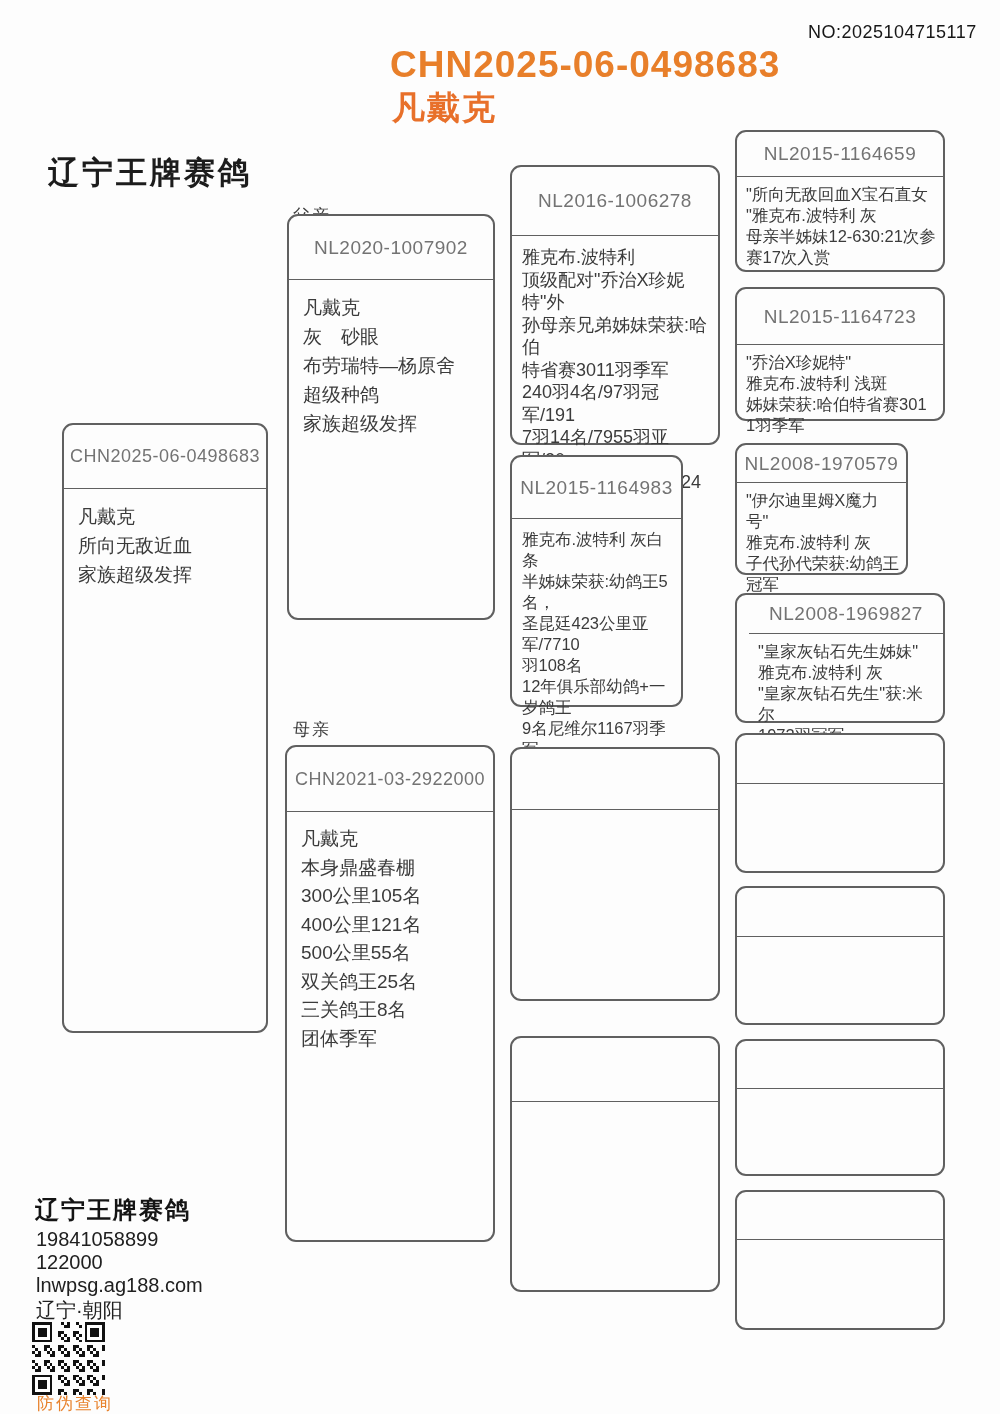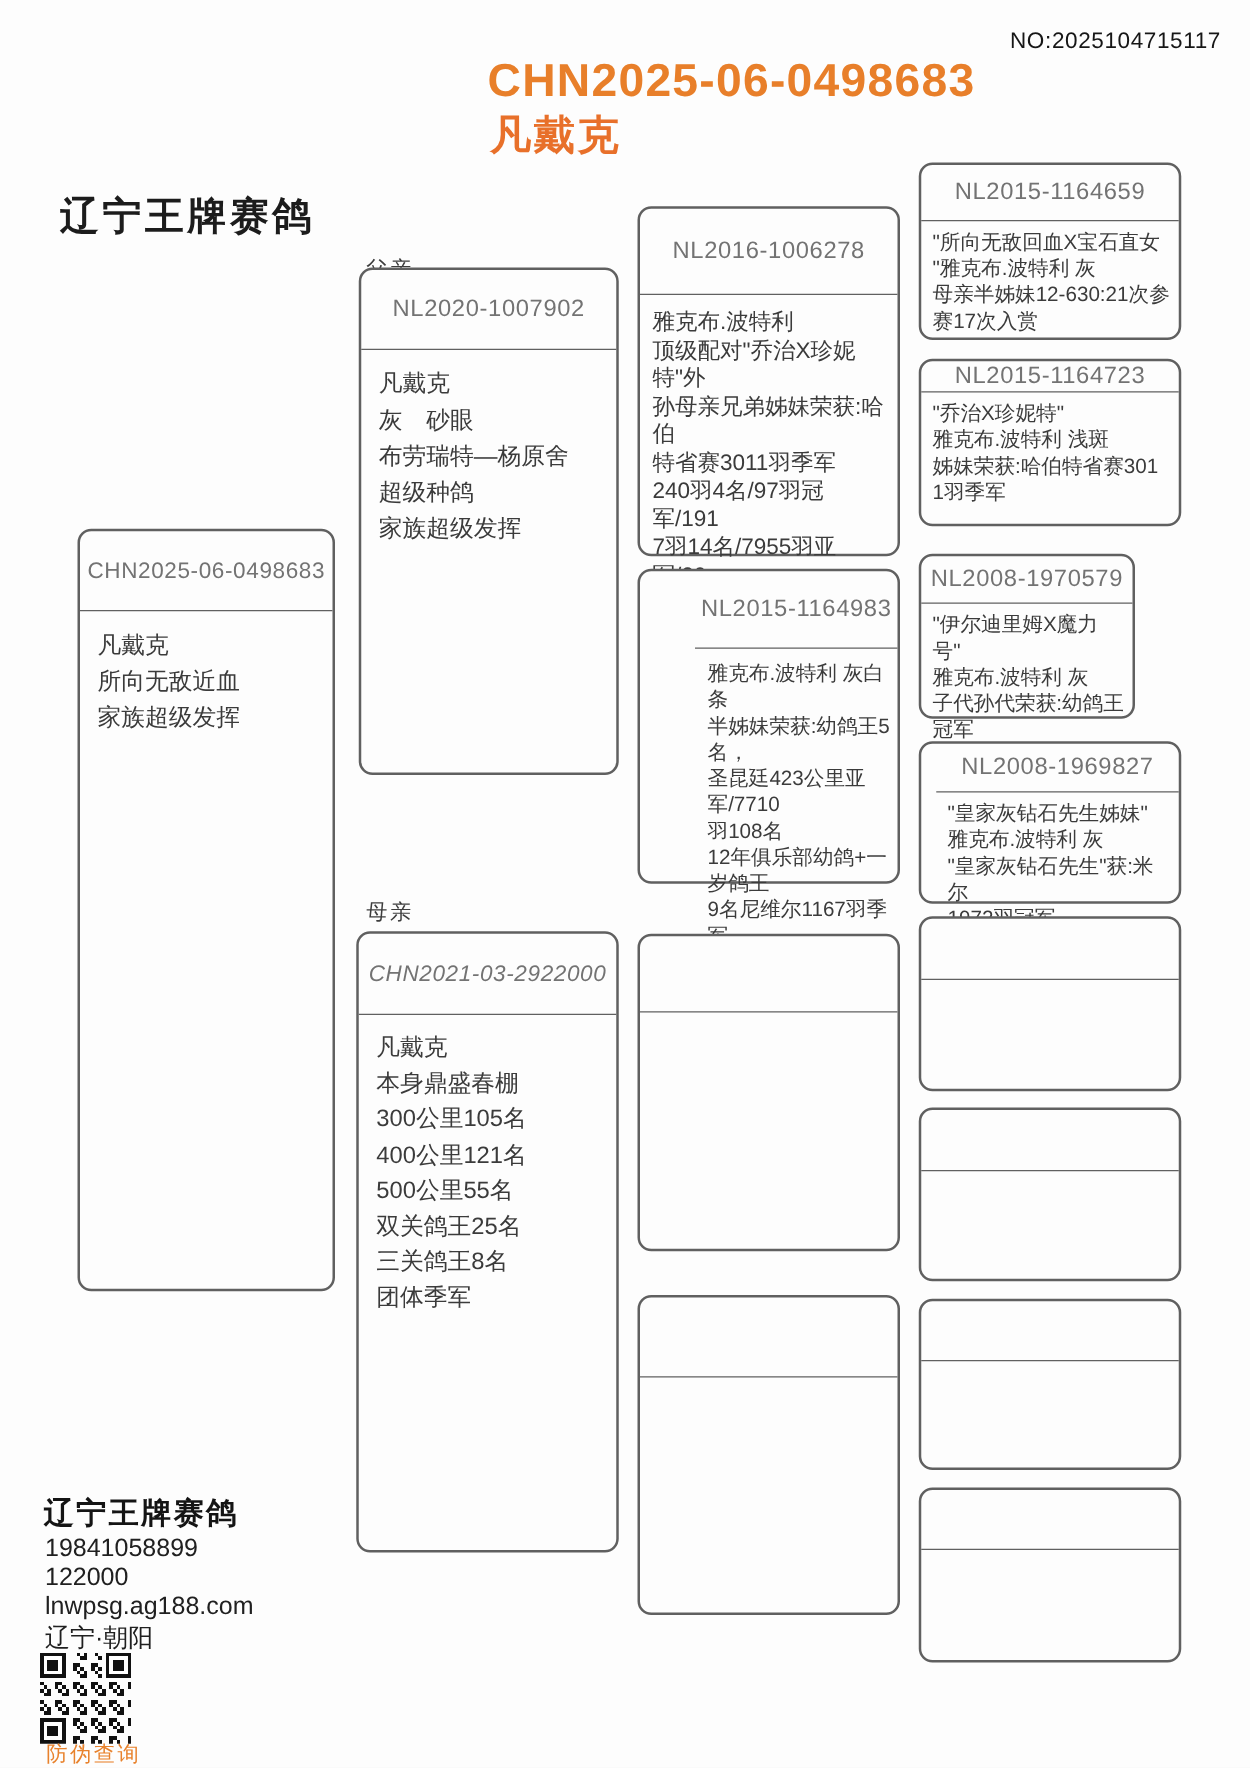--- a/index.html
+++ b/index.html
@@ -88,21 +88,21 @@
     </div>
     <div class="pbox-body body-lg">凡戴克
 灰　砂眼
 布劳瑞特—杨原舍
 超级种鸽
 家族超级发挥</div>
   </div>
 
   <div class="gen-label" style="left:293px;top:718px;">母亲</div>
   <div class="pbox" style="left:285px;top:745px;width:210px;height:497px;">
-    <div class="pbox-header" style="height:65px;font-style:italic;">
+    <div class="pbox-header" style="height:65px;">
       <span class="ring" style="font-size:18px;">CHN2021-03-2922000</span>
     </div>
     <div class="pbox-body body-lg" style="line-height:28.5px;">凡戴克
 本身鼎盛春棚
 300公里105名
 400公里121名
 500公里55名
 双关鸽王25名
 三关鸽王8名
 团体季军</div>
@@ -116,21 +116,21 @@
 顶级配对"乔治X珍妮特"外
 孙母亲兄弟姊妹荣获:哈伯
 特省赛3011羽季军
 240羽4名/97羽冠军/191
 7羽14名/7955羽亚军/20
 401羽36名/20464羽24名
 母亲姊妹"跑步者"获:132
 4羽10名</div>
   </div>
 
-  <div class="pbox" style="left:510px;top:455px;width:210px;height:252px;padding-left:44px;">
+  <div class="pbox" style="left:510px;top:455px;width:173px;height:252px;">
     <div class="pbox-header" style="height:62px;">
       <span class="ring">NL2015-1164983</span>
     </div>
     <div class="pbox-body body-md2">雅克布.波特利 灰白条
 半姊妹荣获:幼鸽王5名，
 圣昆廷423公里亚军/7710
 羽108名
 12年俱乐部幼鸽+一岁鸽王
 9名尼维尔1167羽季军
 母亲兄弟"皇家灰钻石先生
@@ -152,21 +152,21 @@
     <div class="pbox-header" style="height:45px;">
       <span class="ring">NL2015-1164659</span>
     </div>
     <div class="pbox-body body-sm">"所向无敌回血X宝石直女
 "雅克布.波特利 灰
 母亲半姊妹12-630:21次参
 赛17次入赏</div>
   </div>
 
   <div class="pbox" style="left:735px;top:287px;width:210px;height:134px;">
-    <div class="pbox-header" style="height:25px;">
+    <div class="pbox-header" style="height:56px;">
       <span class="ring">NL2015-1164723</span>
     </div>
     <div class="pbox-body body-sm">"乔治X珍妮特"
 雅克布.波特利 浅斑
 姊妹荣获:哈伯特省赛301
 1羽季军</div>
   </div>
 
   <div class="pbox" style="left:735px;top:443px;width:173px;height:132px;">
     <div class="pbox-header" style="height:38px;">

